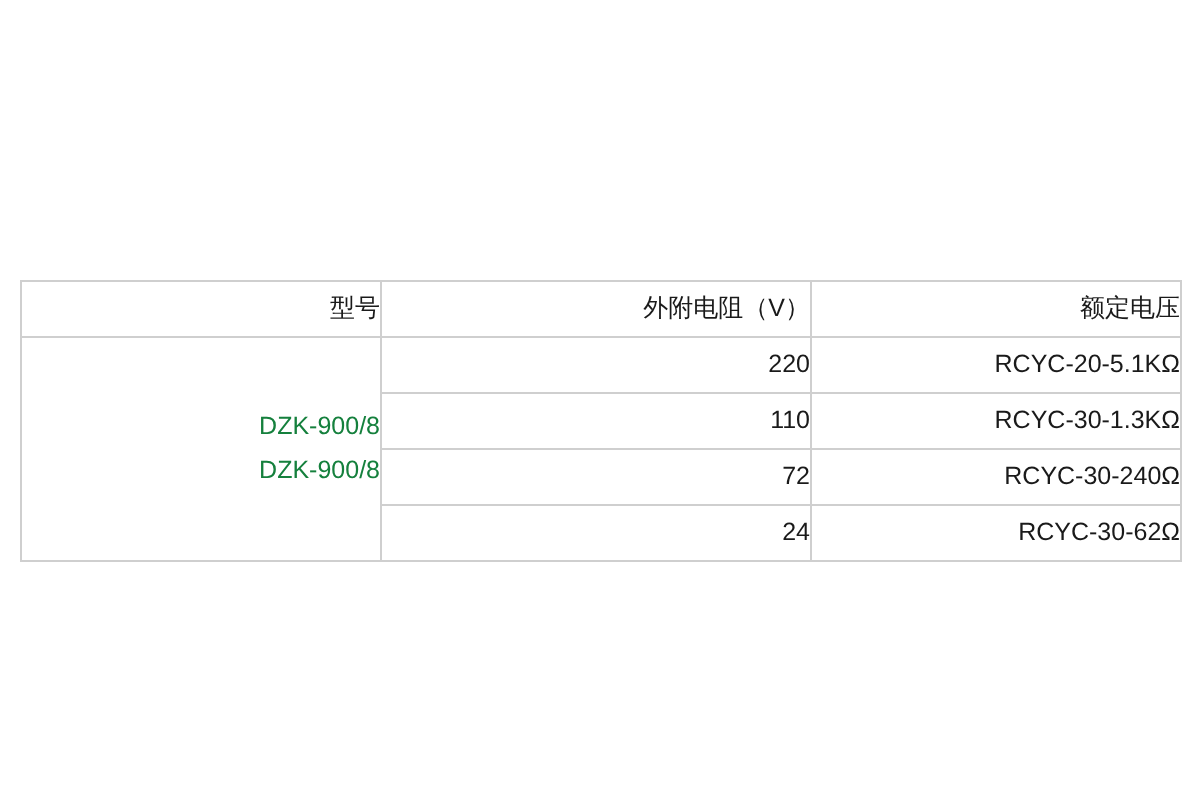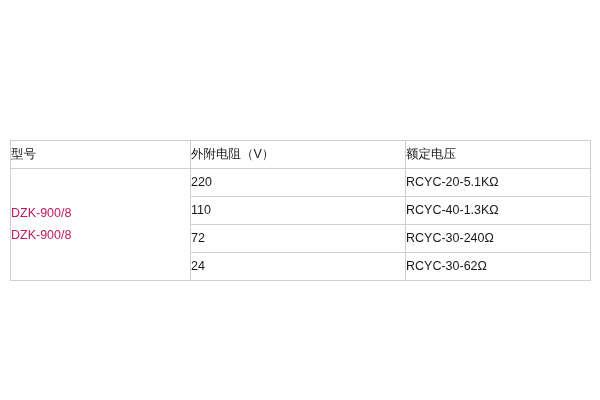--- a/index.html
+++ b/index.html
@@ -25,40 +25,40 @@
     border-collapse: collapse;
     table-layout: fixed;
     background: #ffffff;
   }
   .spec-table td,
   .spec-table th {
     border: 1px solid #cfcfcf;
     font-weight: normal;
     font-size: 12.5px;
     color: #1a1a1a;
-    text-align: left;
+    text-align: right;
     vertical-align: middle;
     padding: 0;
     line-height: 1.25;
     height: 27px;
   }
   .spec-table thead th {
     height: 27px;
   }
   .col-model { width: 180px; }
   .col-voltage { width: 215px; }
   .col-resistor { width: 185px; }
 
   .model-cell {
     padding: 4px 6px;
   }
   .model-cell .model-line {
     display: block;
     font-size: 12.5px;
-    color: #be185d;
+    color: #15803d;
     line-height: 1.7;
   }
 </style>
 </head>
 <body>
 
 <div id="page">
 
   <table class="spec-table">
     <colgroup>
@@ -77,21 +77,21 @@
       <tr>
         <td class="model-cell" rowspan="4">
           <span class="model-line">DZK-900/8</span>
           <span class="model-line">DZK-900/8</span>
         </td>
         <td>220</td>
         <td>RCYC-20-5.1KΩ</td>
       </tr>
       <tr>
         <td>110</td>
-        <td>RCYC-40-1.3KΩ</td>
+        <td>RCYC-30-1.3KΩ</td>
       </tr>
       <tr>
         <td>72</td>
         <td>RCYC-30-240Ω</td>
       </tr>
       <tr>
         <td>24</td>
         <td>RCYC-30-62Ω</td>
       </tr>
     </tbody>

